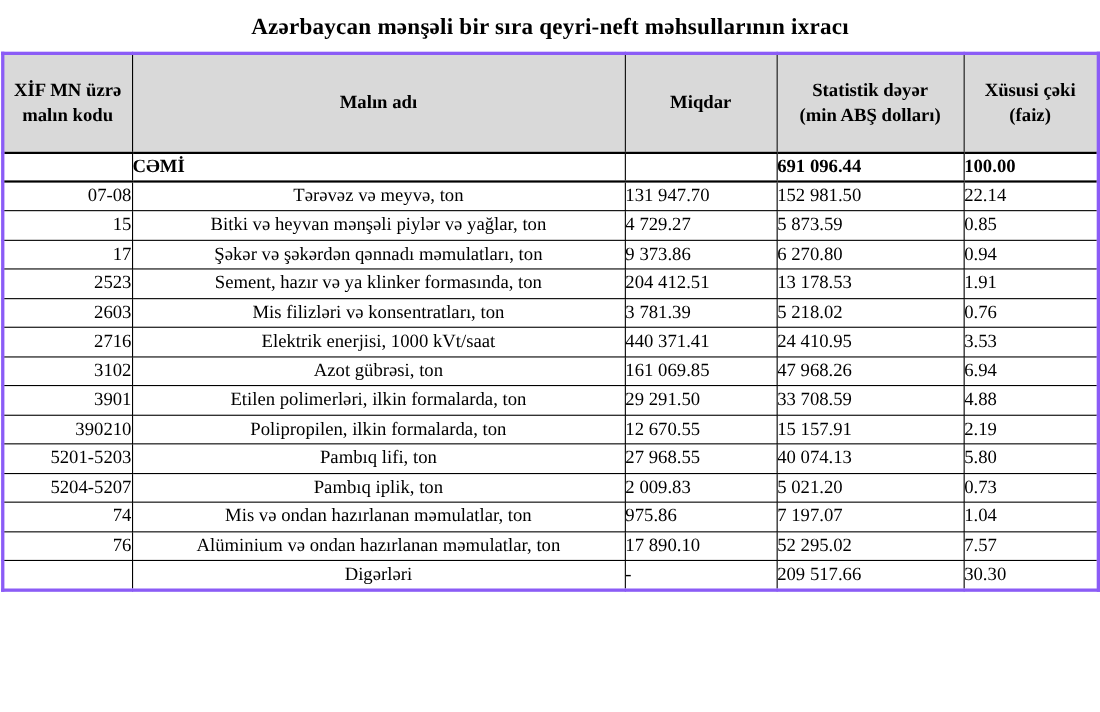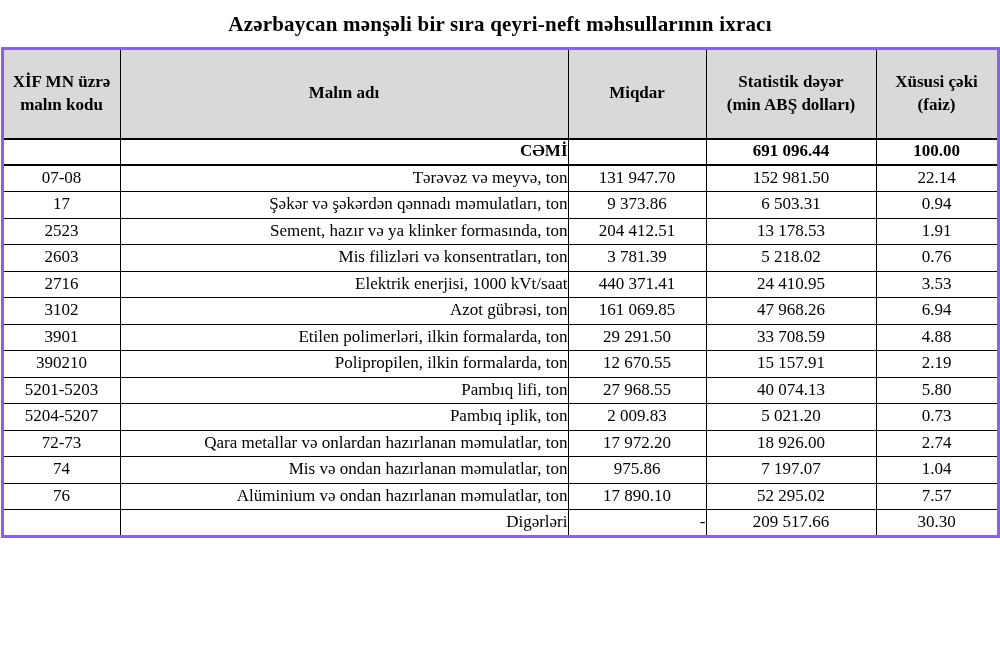--- a/index.html
+++ b/index.html
@@ -49,34 +49,34 @@
     padding: 2px 4px;
   }
   .export-table tbody td {
     font-size: 17px;
     height: 26.5px;
     padding: 1px 0;
     vertical-align: middle;
     line-height: 1.1;
   }
   td.code {
+    text-align: right;
+    padding-left: 12px;
+    margin-left: 27px;
+  }
+  td.name {
     text-align: center;
     padding-left: 12px;
-    margin-left: 27px;
-  }
-  td.name {
-    text-align: right;
-    padding-left: 12px;
   }
   td.num {
-    text-align: center;
+    text-align: left;
     padding-right: 16px;
   }
   td.center {
-    text-align: right;
+    text-align: left;
     padding-left: 0;
     padding-right: 0;
   }
   .bold {
     font-weight: bold;
   }
   tr.total-row td {
     border-bottom: 2.5px solid #000;
   }
 </style>
@@ -115,24 +115,31 @@
         <td class="num bold">100.00</td>
       </tr>
     <tr>
     <td class="code">07-08</td>
     <td class="name">Tərəvəz və meyvə, ton</td>
     <td class="num">131 947.70</td>
     <td class="num">152 981.50</td>
     <td class="num">22.14</td>
   </tr>
         <tr>
+    <td class="code">15</td>
+    <td class="name">Bitki və heyvan mənşəli piylər və yağlar, ton</td>
+    <td class="num">4 729.27</td>
+    <td class="num">5 873.59</td>
+    <td class="num">0.85</td>
+  </tr>
+        <tr>
     <td class="code">17</td>
     <td class="name">Şəkər və şəkərdən qənnadı məmulatları, ton</td>
     <td class="num">9 373.86</td>
-    <td class="num">6 503.31</td>
+    <td class="num">6 270.80</td>
     <td class="num">0.94</td>
   </tr>
         <tr>
     <td class="code">2523</td>
     <td class="name">Sement, hazır və ya klinker formasında, ton</td>
     <td class="num">204 412.51</td>
     <td class="num">13 178.53</td>
     <td class="num">1.91</td>
   </tr>
         <tr>
@@ -178,27 +185,20 @@
     <td class="num">5.80</td>
   </tr>
         <tr>
     <td class="code">5204-5207</td>
     <td class="name">Pambıq iplik, ton</td>
     <td class="num">2 009.83</td>
     <td class="num">5 021.20</td>
     <td class="num">0.73</td>
   </tr>
         <tr>
-    <td class="code">72-73</td>
-    <td class="name">Qara metallar və onlardan hazırlanan məmulatlar, ton</td>
-    <td class="num">17 972.20</td>
-    <td class="num">18 926.00</td>
-    <td class="num">2.74</td>
-  </tr>
-        <tr>
     <td class="code">74</td>
     <td class="name">Mis və ondan hazırlanan məmulatlar, ton</td>
     <td class="num">975.86</td>
     <td class="num">7 197.07</td>
     <td class="num">1.04</td>
   </tr>
         <tr>
     <td class="code">76</td>
     <td class="name">Alüminium və ondan hazırlanan məmulatlar, ton</td>
     <td class="num">17 890.10</td>

